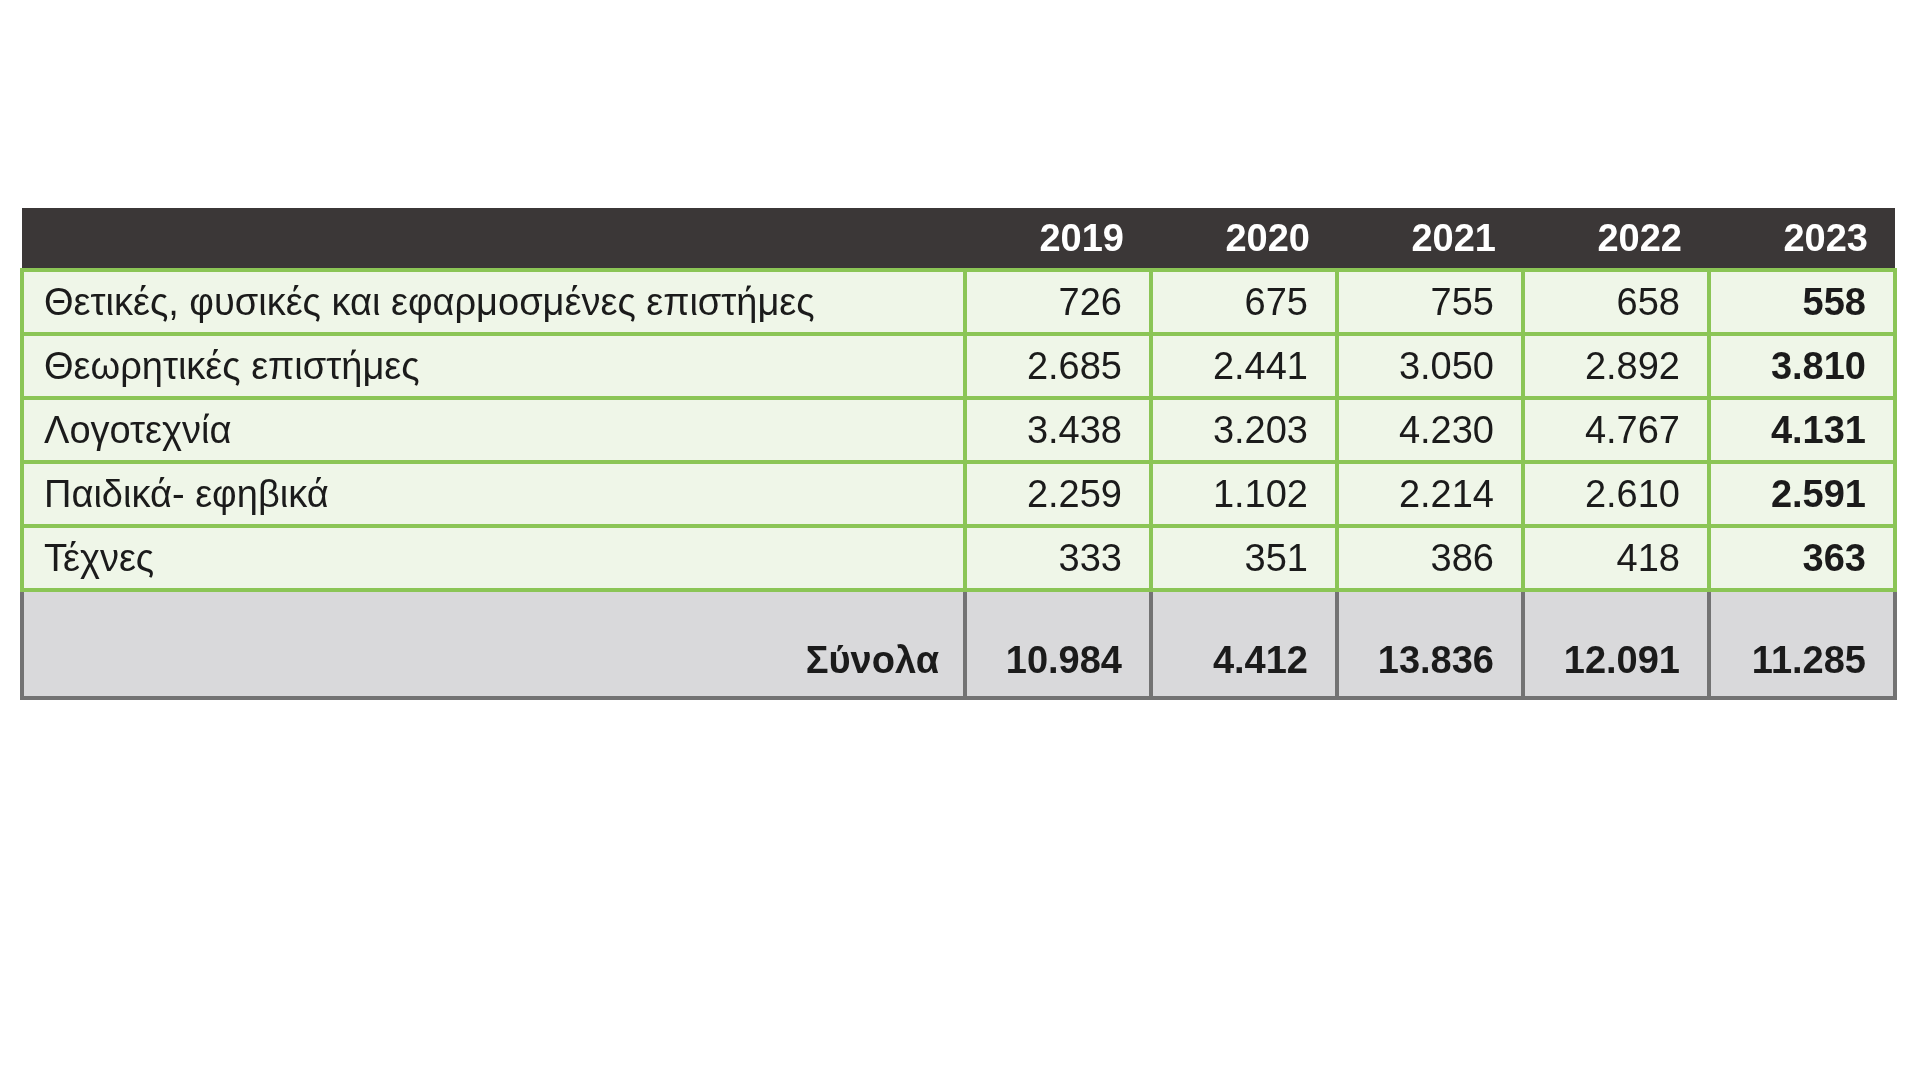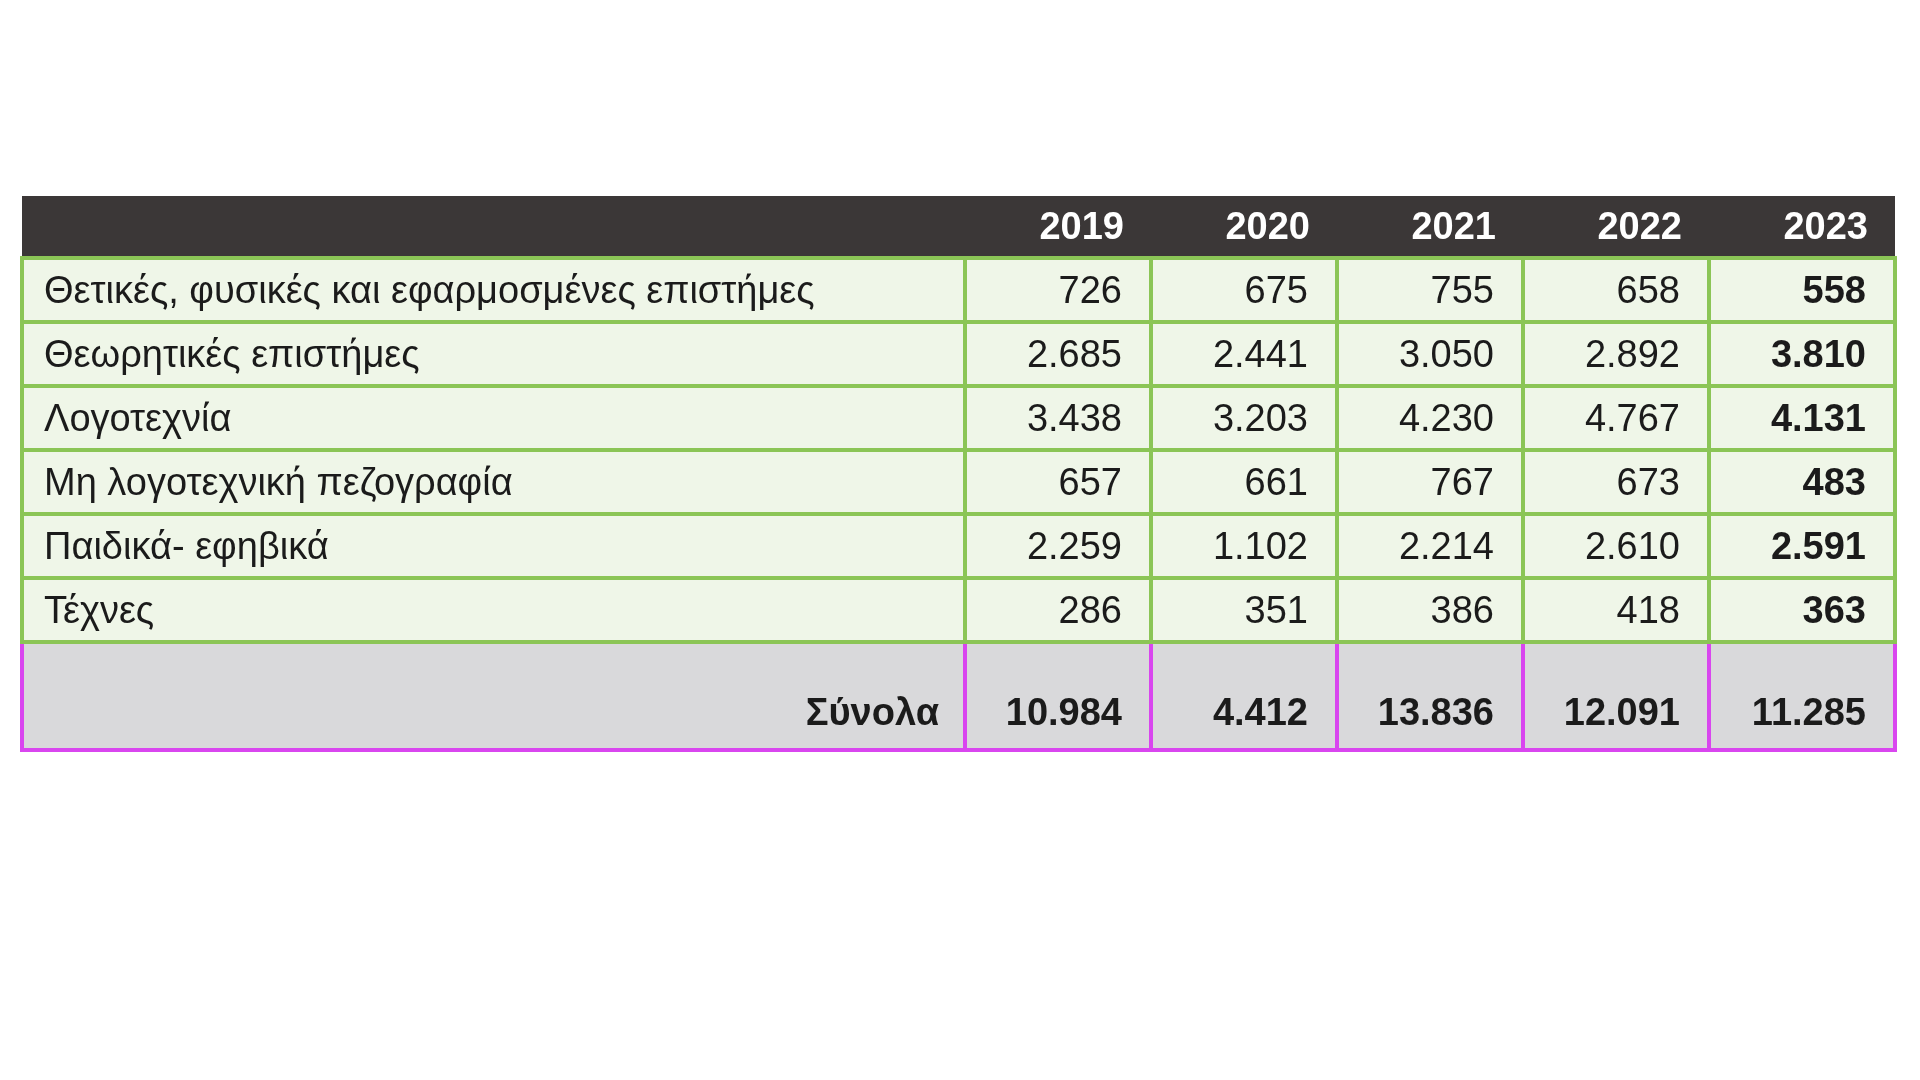--- a/index.html
+++ b/index.html
@@ -13,21 +13,21 @@
   }
   .stage {
     position: relative;
     width: 1920px;
     height: 1080px;
     background: #ffffff;
   }
   table.data-table {
     position: absolute;
     left: 20px;
-    top: 196px;
+    top: 208px;
     width: 1873px;
     border-collapse: collapse;
     table-layout: fixed;
     font-size: 38px;
     color: #1b1b1b;
   }
   col.c-label { width: 943px; }
   col.c-year  { width: 186px; }
 
   
@@ -61,21 +61,21 @@
     padding: 0 27px 0 0;
   }
   td.cell-last {
     font-weight: bold;
   }
 
   
   tr.total-row { height: 108px; }
   tr.total-row td {
     background: #d9d9db;
-    border: 4px solid #d946ef;
+    border: 4px solid #737373;
     vertical-align: bottom;
     font-weight: bold;
     padding-bottom: 14px;
   }
   tr.total-row td.cell-label {
     text-align: right;
     padding-right: 24px;
   }
 </style>
 </head>
@@ -124,41 +124,33 @@
 
       <tr class="body-row">
         <td class="cell-label">Λογοτεχνία</td>
         <td class="cell-num">3.438</td>
         <td class="cell-num">3.203</td>
         <td class="cell-num">4.230</td>
         <td class="cell-num">4.767</td>
         <td class="cell-num cell-last">4.131</td>
       </tr>
 
-      <tr class="body-row">
-        <td class="cell-label">Μη λογοτεχνική πεζογραφία</td>
-        <td class="cell-num">657</td>
-        <td class="cell-num">661</td>
-        <td class="cell-num">767</td>
-        <td class="cell-num">673</td>
-        <td class="cell-num cell-last">483</td>
-      </tr>
 
       <tr class="body-row">
         <td class="cell-label">Παιδικά- εφηβικά</td>
         <td class="cell-num">2.259</td>
         <td class="cell-num">1.102</td>
         <td class="cell-num">2.214</td>
         <td class="cell-num">2.610</td>
         <td class="cell-num cell-last">2.591</td>
       </tr>
 
       <tr class="body-row">
         <td class="cell-label">Τέχνες</td>
-        <td class="cell-num">286</td>
+        <td class="cell-num">333</td>
         <td class="cell-num">351</td>
         <td class="cell-num">386</td>
         <td class="cell-num">418</td>
         <td class="cell-num cell-last">363</td>
       </tr>
 
       <tr class="total-row">
         <td class="cell-label">Σύνολα</td>
         <td class="cell-num">10.984</td>
         <td class="cell-num">4.412</td>

